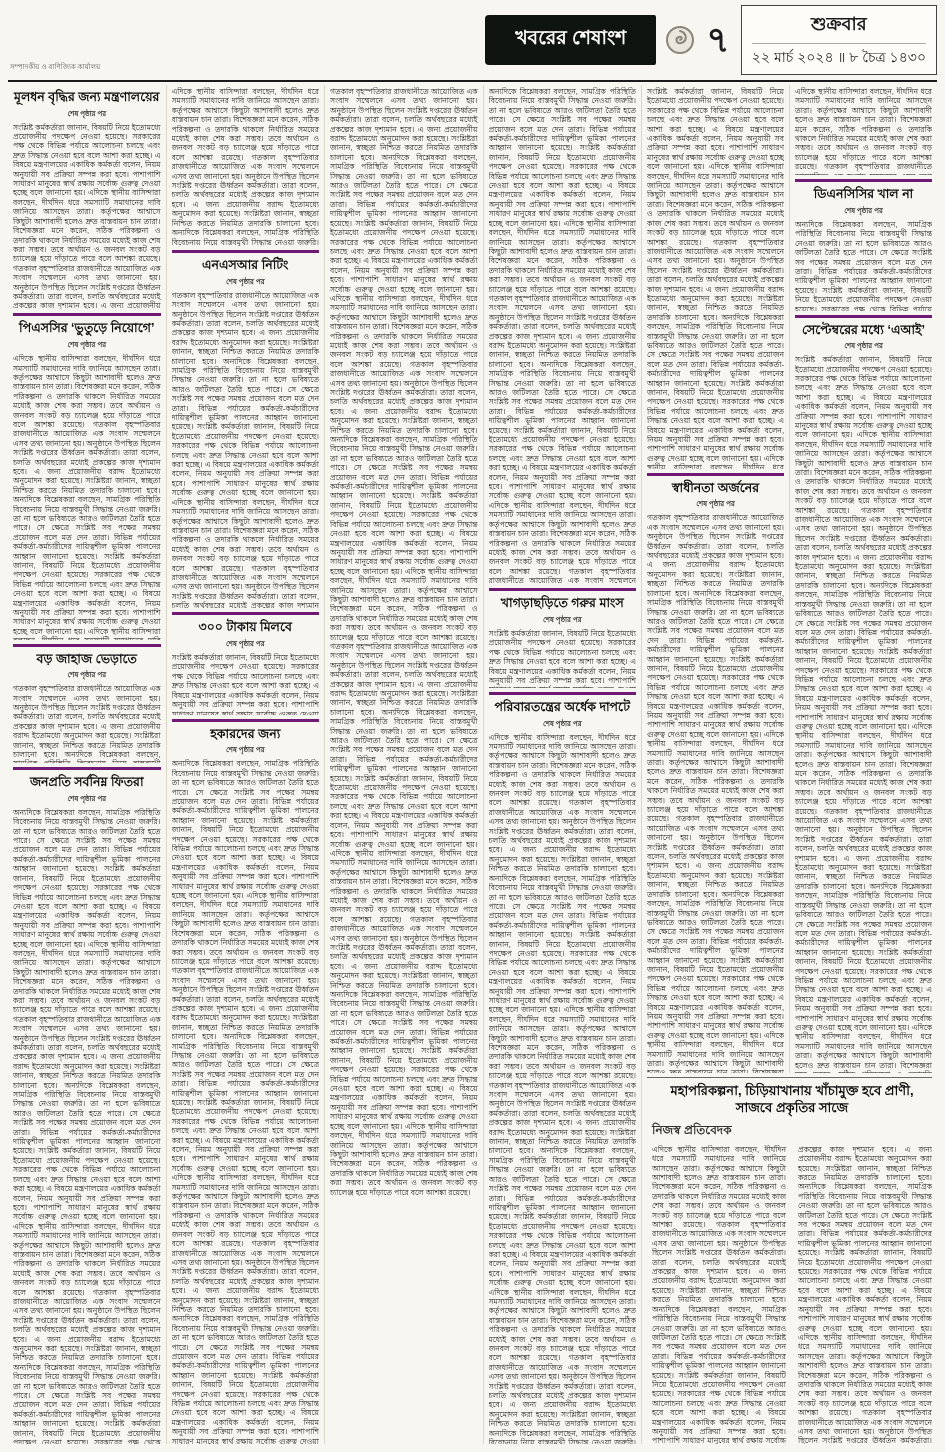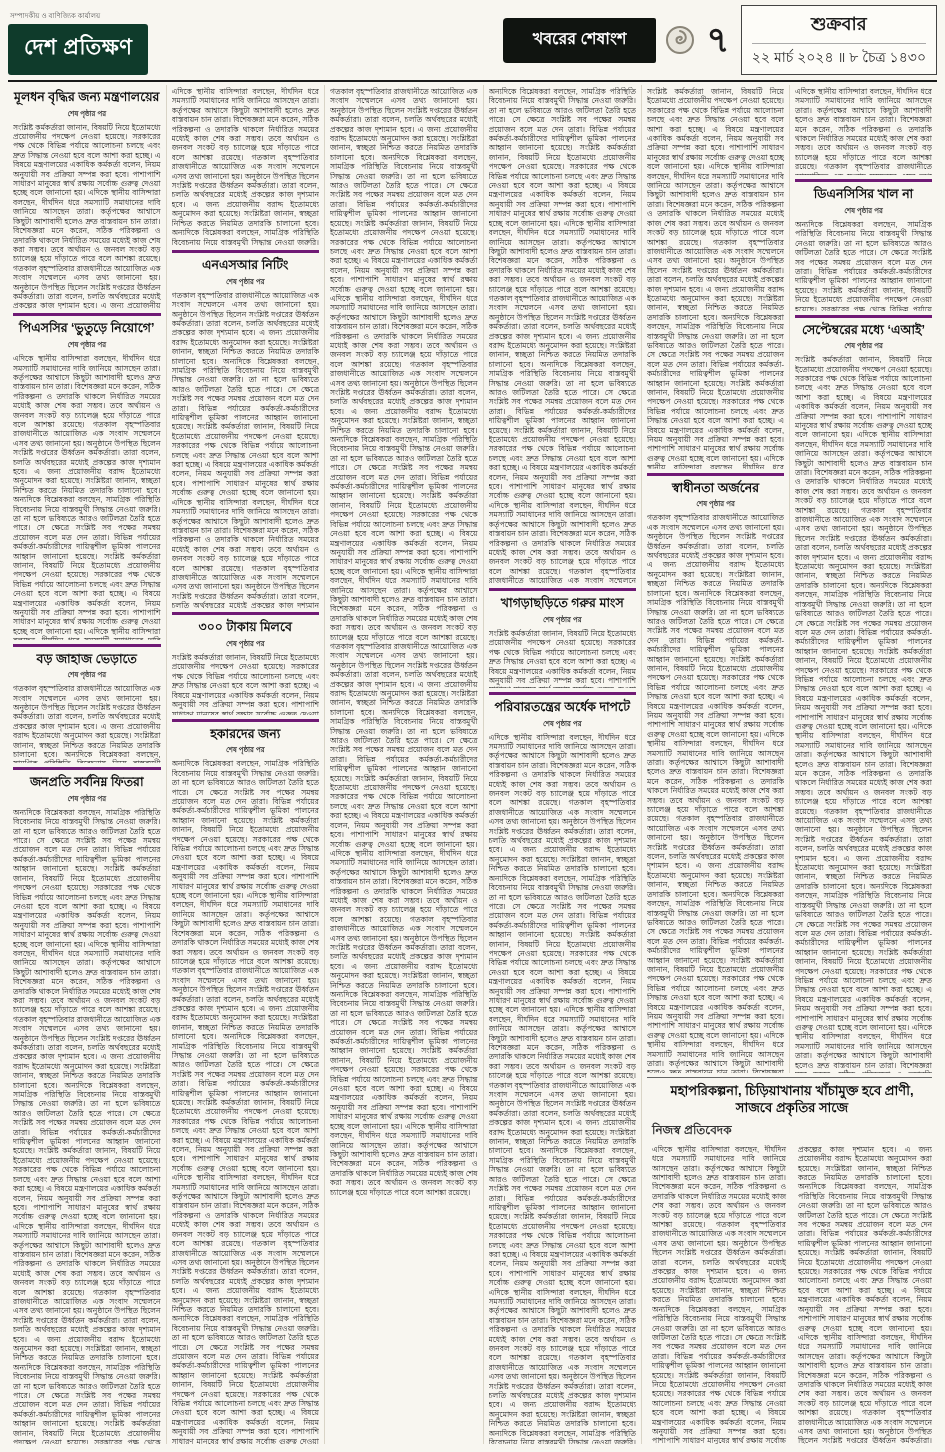--- a/index.html
+++ b/index.html
@@ -12,21 +12,21 @@
   .page{box-sizing:border-box;width:945px;height:1452px;padding:5px 8px 8px;display:flex;flex-direction:column;}
 
   
   header{display:flex;justify-content:space-between;align-items:flex-end;
          border-bottom:2px solid var(--rule,#1a1a1a);padding-bottom:5px;margin-bottom:3px;flex:0 0 auto;}
   .mast-left{display:flex;flex-direction:column;}
   .top-note{font-size:7px;color:#555;margin:0 0 2px 2px;}
   .paper-name{background:var(--mast,#0f3b2b);color:#fff;font-weight:bold;font-size:21px;
               padding:7px 16px 9px;border-radius:3px;letter-spacing:.5px;}
   .mast-right{display:flex;align-items:center;gap:9px;}
-  .section-band{background:var(--band,#101410);color:#fff;font-weight:bold;font-size:16px;
+  .section-band{background:var(--band,#101410);color:#fff;font-weight:bold;font-size:19px;
                 padding:8px 30px 10px;border-radius:4px 2px 2px 4px;}
   .emblem{width:30px;height:30px;flex:0 0 auto;}
   .page-num{font-size:36px;font-weight:bold;line-height:1;padding:0 2px;}
   .date-box{border:1px solid #444;padding:4px 10px;text-align:center;background:#fdfcf8;}
   .date-box .day{font-weight:bold;font-size:18px;border-bottom:1px solid #aaa;padding-bottom:2px;margin-bottom:2px;}
   .date-box .date-line{font-size:14px;white-space:nowrap;}
 
   
   .content{display:flex;flex:1 1 auto;min-height:0;}
   .col{flex:1 1 0;min-width:0;padding:2px 5px 0;display:flex;flex-direction:column;overflow:hidden;}
@@ -51,21 +51,20 @@
              flex:1 1 auto;min-height:0;overflow:hidden;color:#222;}
 </style>
 </head>
 <body>
 
 <div class="page">
 
   <header>
     <div class="mast-left">
       <div class="top-note">সম্পাদকীয় ও বাণিজ্যিক কার্যালয়</div>
-      <div class="paper-name">দেশ প্রতিক্ষণ</div>
     </div>
     <div class="mast-right">
       <div class="section-band">খবরের শেষাংশ</div>
       <svg class="emblem" viewBox="0 0 30 30">
         <circle cx="15" cy="15" r="13" fill="#e9e6dd" stroke="#8a8578" stroke-width="2"></circle>
         <path d="M15 6 C 22 8 23 16 16 18 C 11 19 10 13 14 12 C 17 11 18 14 15 15" fill="none" stroke="#8a8578" stroke-width="2" stroke-linecap="round"></path>
       </svg>
       <div class="page-num">৭</div>
       <div class="date-box">
         <div class="day">শুক্রবার</div>

